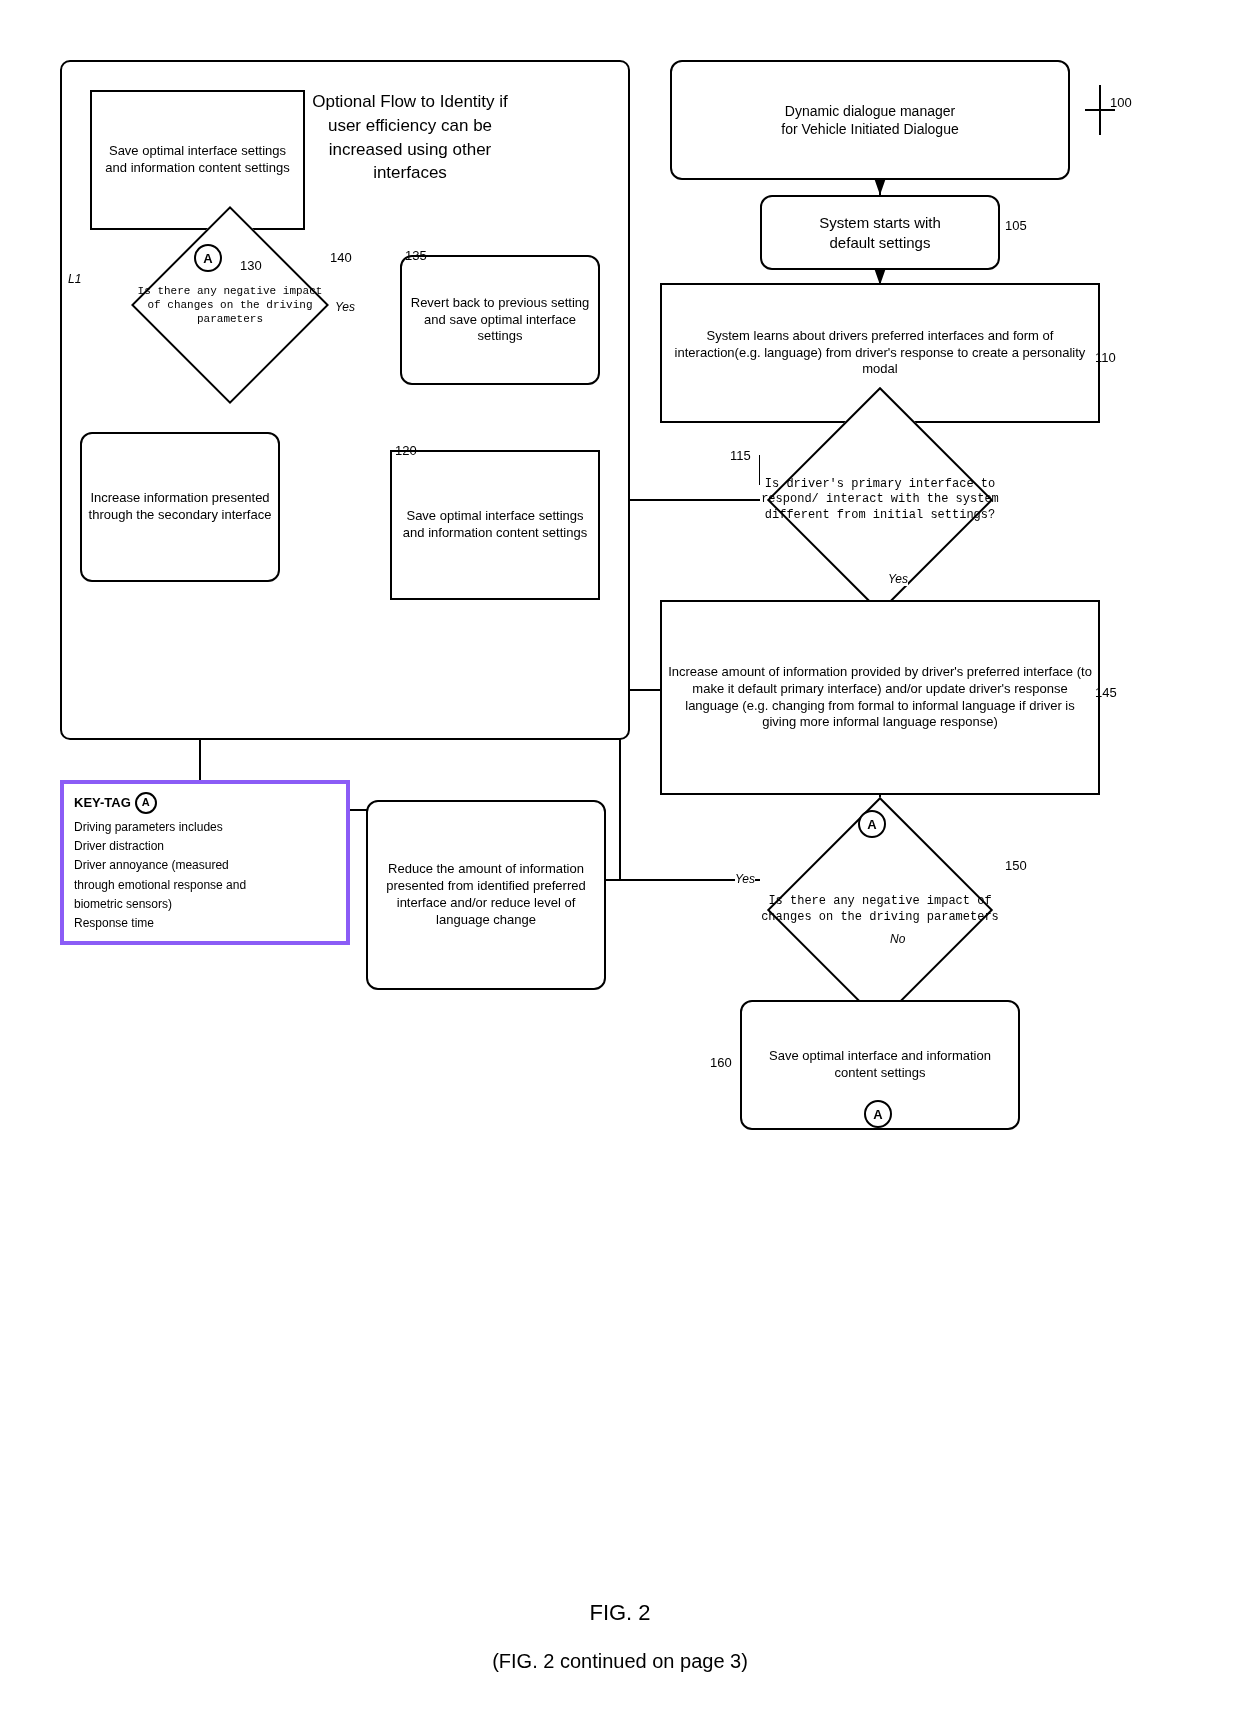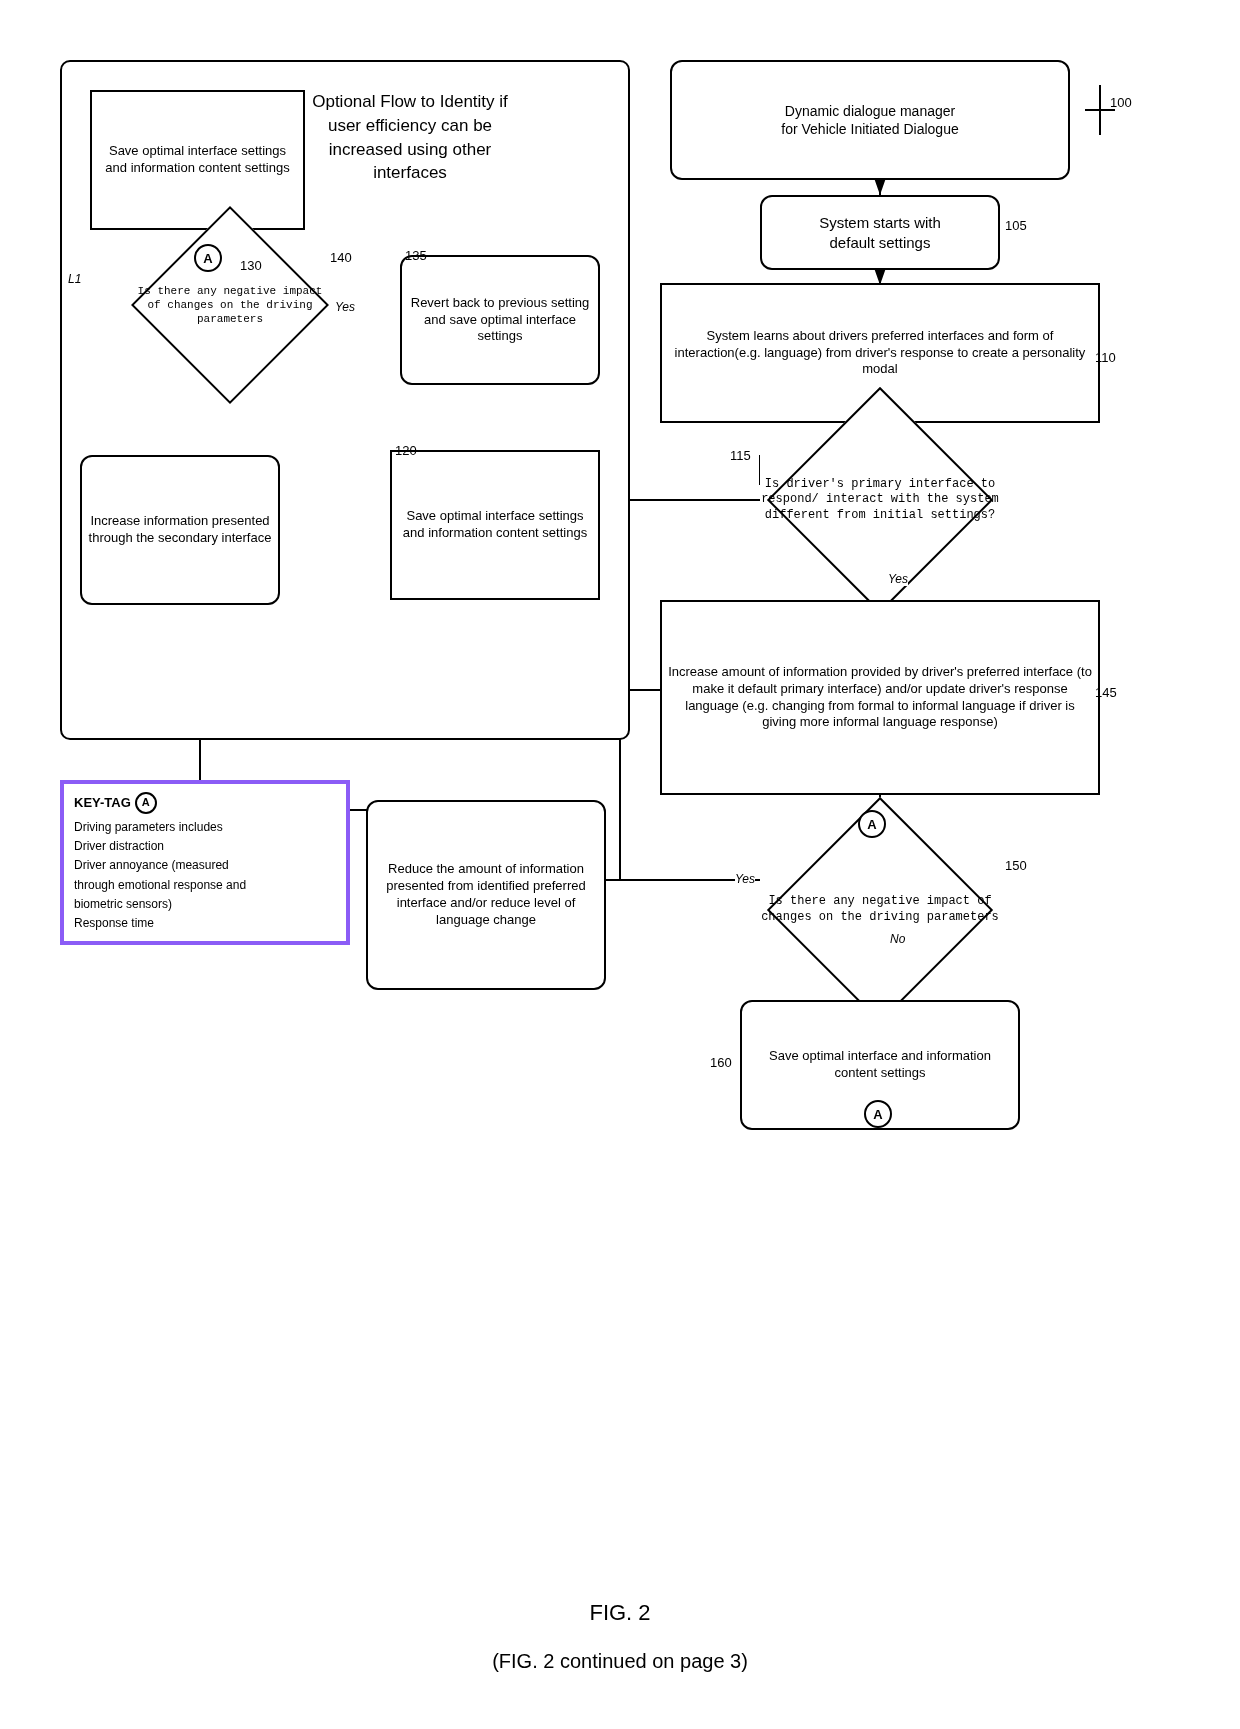--- a/index.html
+++ b/index.html
@@ -296,21 +296,21 @@
   <div class="ref-number" style="left:405px;top:248px;">135</div>
 
   <div class="ref-number" style="left:330px;top:250px;">140</div>
 
   <div class="box" style="left:390px;top:450px;width:210px;height:150px;font-size:13px;">
     <span>Save optimal interface settings and information content settings</span>
   </div>
 
   <div class="ref-number" style="left:395px;top:443px;">120</div>
 
-  <div class="box box-rounded" style="left:80px;top:455px;width:200px;height:150px;font-size:13px;">
+  <div class="box box-rounded" style="left:80px;top:432px;width:200px;height:150px;font-size:13px;">
     <span>Increase information presented through the secondary interface</span>
   </div>
 
   <div class="circle-connector" style="left:194px;top:244px;width:28px;height:28px;">
     <span>A</span>
   </div>
 
   <div class="key-tag-box" style="left:60px;top:780px;width:290px;">
     <div style="display:flex;align-items:center;margin-bottom:4px;">
       <span style="font-weight:bold;font-size:13px;">KEY-TAG</span>

